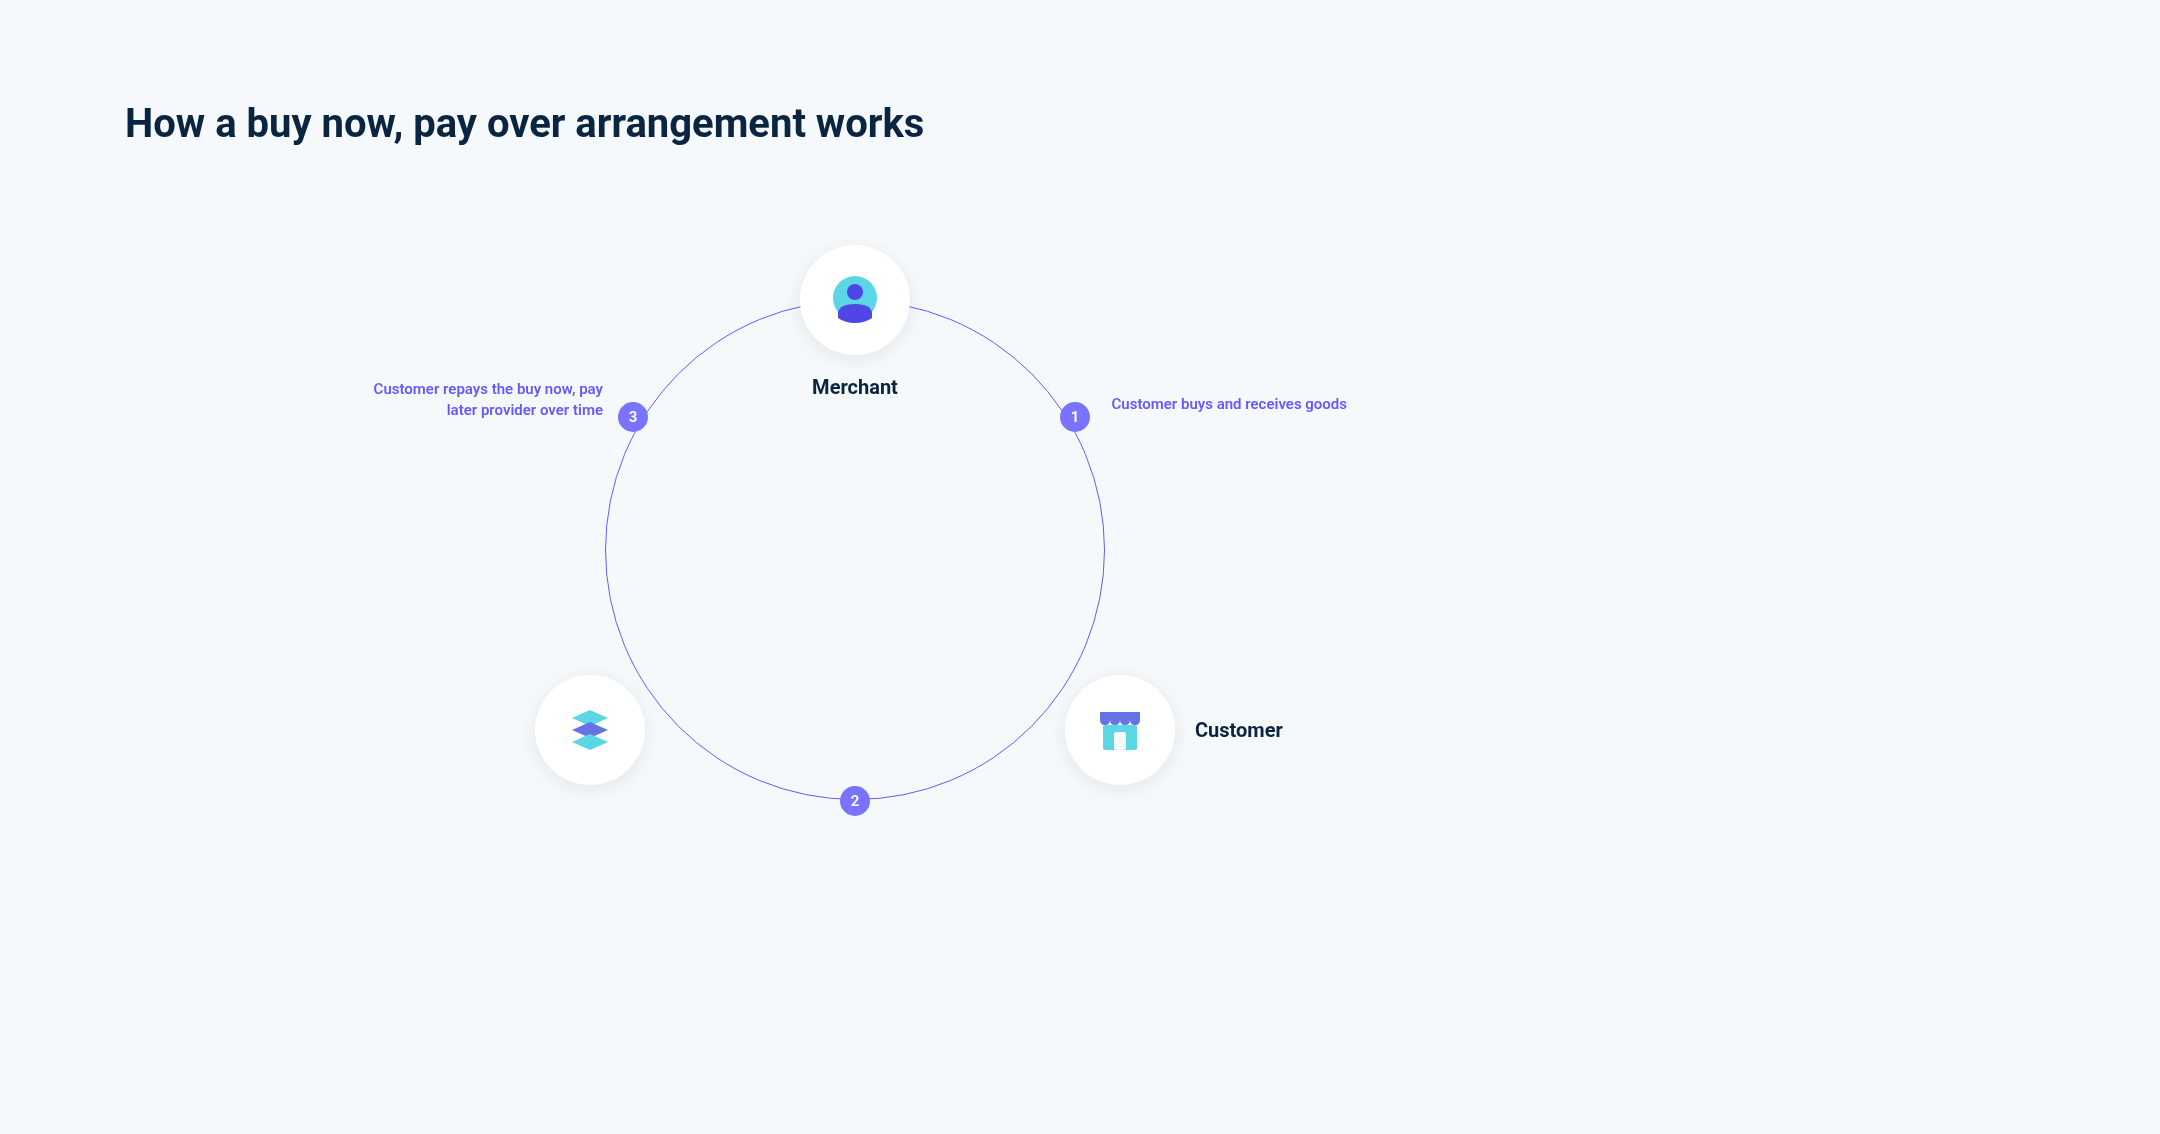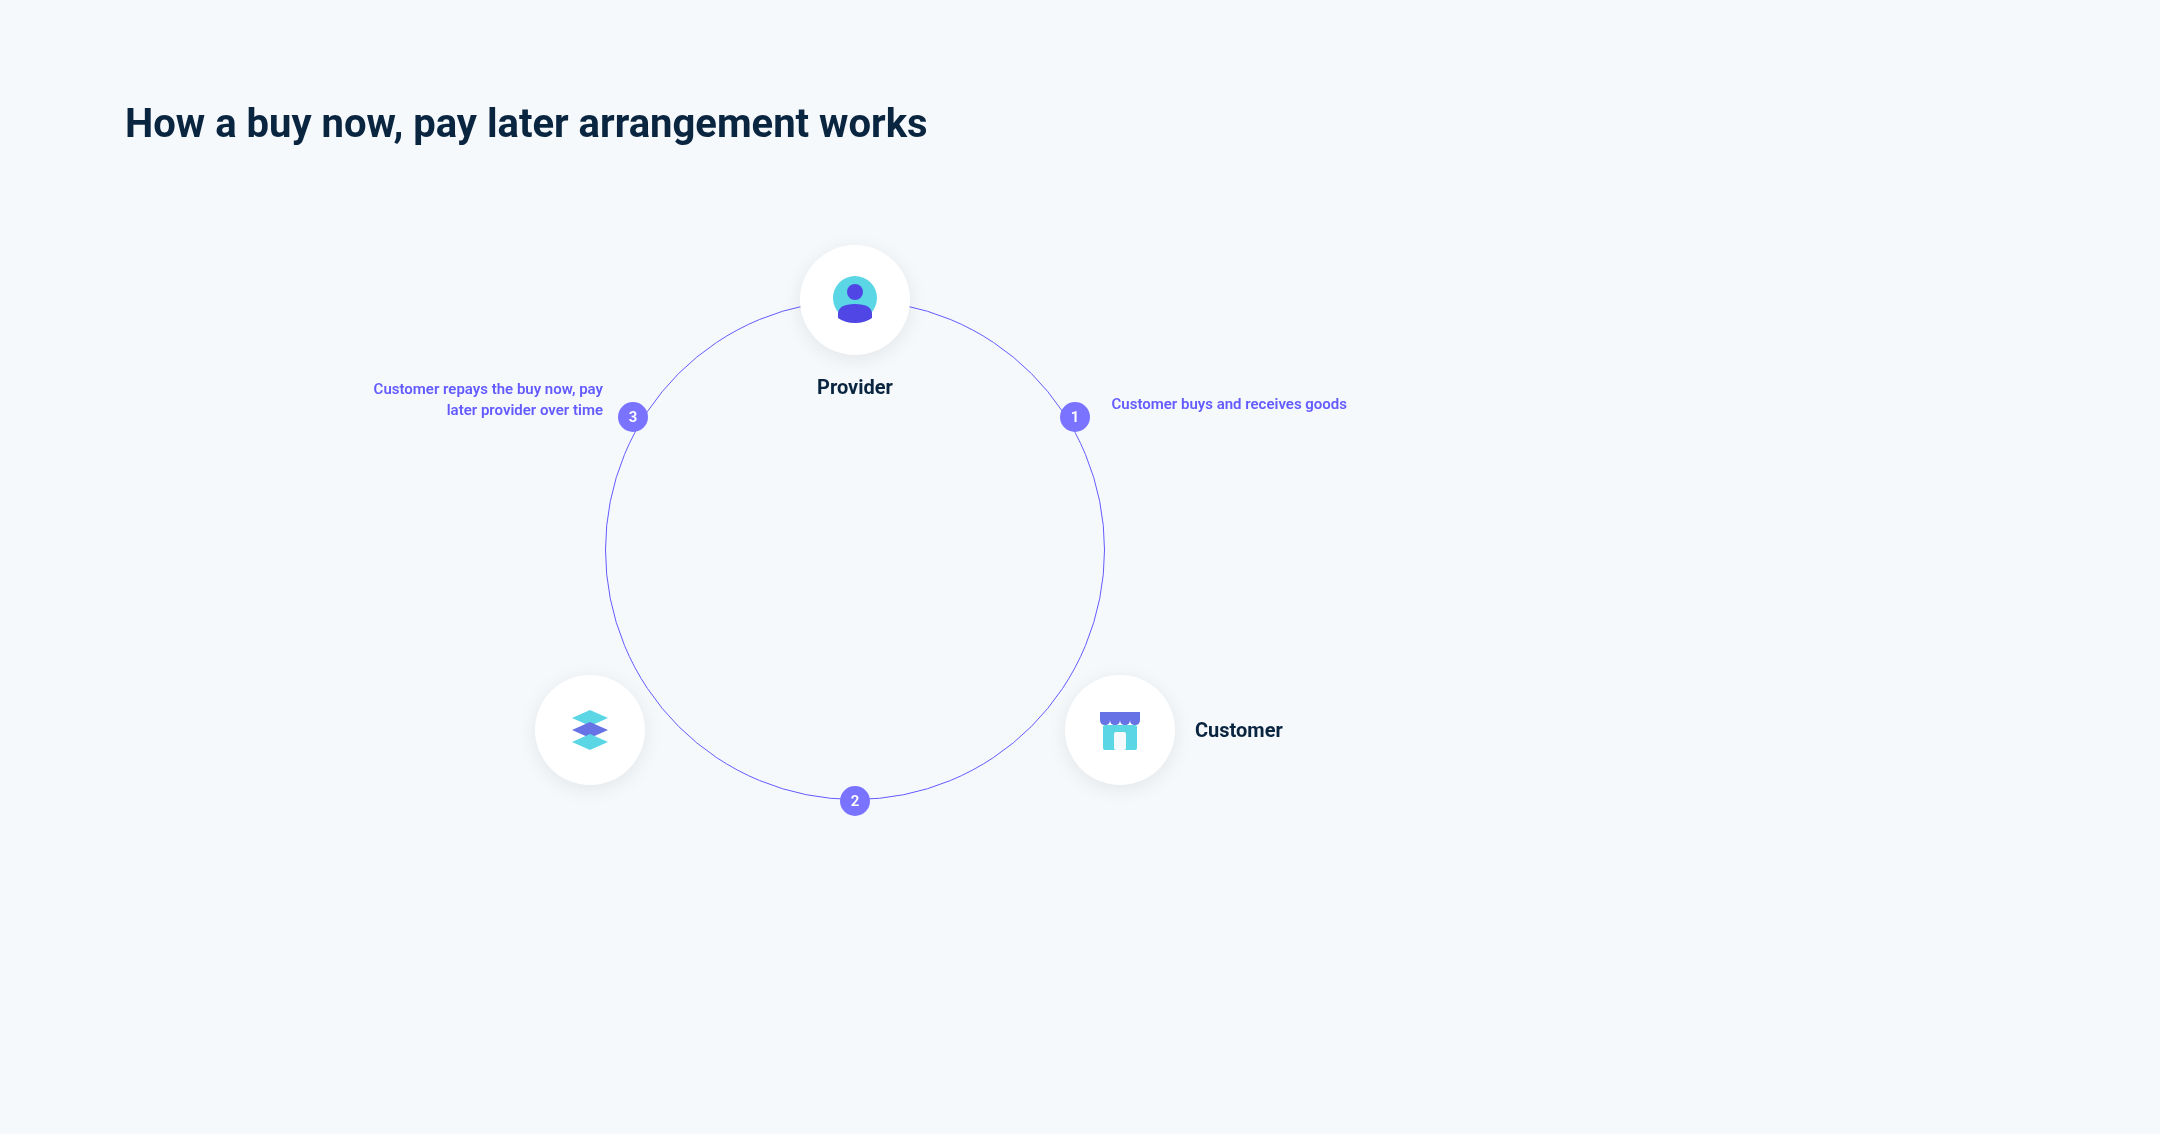--- a/index.html
+++ b/index.html
@@ -163,33 +163,33 @@
     }
     
     .icon-svg {
       width: 60px;
       height: 60px;
     }
   </style>
 </head>
 <body>
 
-<h1 class="title">How a buy now, pay later arrangement works</h1>
+<h1 class="title">How a buy now, pay over arrangement works</h1>
 
 <div class="diagram">
   <div class="circle-path"></div>
 
   <div class="node node-top">
     <svg class="icon-svg" viewBox="0 0 60 60">
       <circle cx="30" cy="28" r="22" fill="#5ad6e5"></circle>
       <circle cx="30" cy="22" r="8" fill="#4f46e5"></circle>
       <path d="M 13 44 Q 13 34 30 34 Q 47 34 47 44 L 47 48 Q 40 53 30 53 Q 20 53 13 48 Z" fill="#4f46e5"></path>
     </svg>
   </div>
-  <div class="node-label label-customer">Provider</div>
+  <div class="node-label label-customer">Merchant</div>
 
   <div class="node node-right">
     <svg class="icon-svg" viewBox="0 0 60 60">
       <path d="M 10 12 L 50 12 L 50 20 Q 50 25 45 25 Q 40 25 40 20 Q 40 25 35 25 Q 30 25 30 20 Q 30 25 25 25 Q 20 25 20 20 Q 20 25 15 25 Q 10 25 10 20 Z" fill="#6772e5"></path>
       <rect x="13" y="25" width="34" height="25" rx="2" fill="#5ad6e5"></rect>
       <rect x="24" y="32" width="12" height="18" rx="2" fill="#f6f9fc"></rect>
     </svg>
   </div>
   <div class="node-label label-merchant">Customer</div>
 

